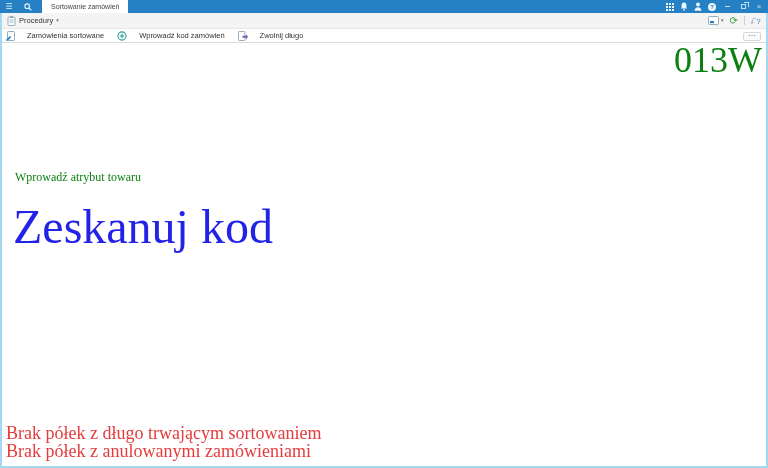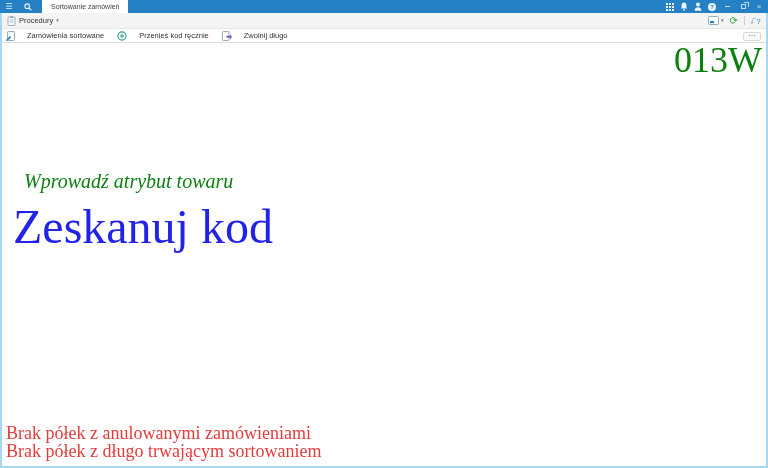--- a/index.html
+++ b/index.html
@@ -54,21 +54,21 @@
   .pill { position:absolute; top:19px; right:5px; width:18px; height:9px;
           background:#fafafa; border:1px solid #d8d8d8; border-radius:2px;
           color:#2581c4; font-size:8px; line-height:6px; text-align:center; }
 
   
   .content { position:relative; flex:1; background:#fff;
              font-family:"Liberation Serif", serif; }
   .station { position:absolute; top:0; right:4px; text-align:right; color:#0c7f10; }
   .station .code { font-size:36px; line-height:34px; }
   .station .name { font-size:21px; line-height:23px; }
-  .attr-prompt { position:absolute; left:22px; top:127px; font-size:20px; color:#0c7f10;font-style:italic; }
+  .attr-prompt { position:absolute; left:13px; top:127px; font-size:12px; color:#0c7f10; }
   .scan-prompt { position:absolute; left:11px; top:159px; font-size:48px;
                  line-height:50px; color:#2323e8; }
   .alerts { position:absolute; left:4px; bottom:6px; color:#e43c3c;
             font-size:18px; line-height:18px; }
 
   svg { display:block; }
 </style>
 </head>
 <body>
 
@@ -168,21 +168,21 @@
         <span class="label">Zamówienia sortowane</span>
       </span>
       <span class="act-btn">
         <span>
           <svg width="10" height="10" viewBox="0 0 10 10">
             <circle cx="5" cy="5" r="4.1" fill="#fff" stroke="#2e9e8f" stroke-width="1.1"></circle>
             <line x1="5" y1="2.8" x2="5" y2="7.2" stroke="#2e9e8f" stroke-width="1.1"></line>
             <line x1="2.8" y1="5" x2="7.2" y2="5" stroke="#2e9e8f" stroke-width="1.1"></line>
           </svg>
         </span>
-        <span class="label">Przenieś kod ręcznie</span>
+        <span class="label">Wprowadź kod zamówień</span>
       </span>
       <span class="act-btn">
         <span>
           <svg width="10" height="10" viewBox="0 0 10 10">
             <rect x="0.5" y="0.5" width="6.5" height="9" rx="0.8" fill="#fff" stroke="#8ba3b5" stroke-width="0.9"></rect>
             <path d="M4.5 4.8 L8 4.8 L8 3.2 L10 5.8 L8 8.4 L8 6.8 L4.5 6.8 Z" fill="#7a5fb5"></path>
           </svg>
         </span>
         <span class="label">Zwolnij długo</span>
       </span>
@@ -190,19 +190,19 @@
 
     <div class="pill">⋯</div>
 
     <div class="content">
       <div class="station">
         <div class="code">013W</div>
       </div>
       <div class="attr-prompt">Wprowadź atrybut towaru</div>
       <div class="scan-prompt">Zeskanuj kod</div>
       <div class="alerts">
+        <div>Brak półek z długo trwającym sortowaniem</div>
         <div>Brak półek z anulowanymi zamówieniami</div>
-        <div>Brak półek z długo trwającym sortowaniem</div>
       </div>
     </div>
 
   </div>
 </div>
 
 </body></html>

